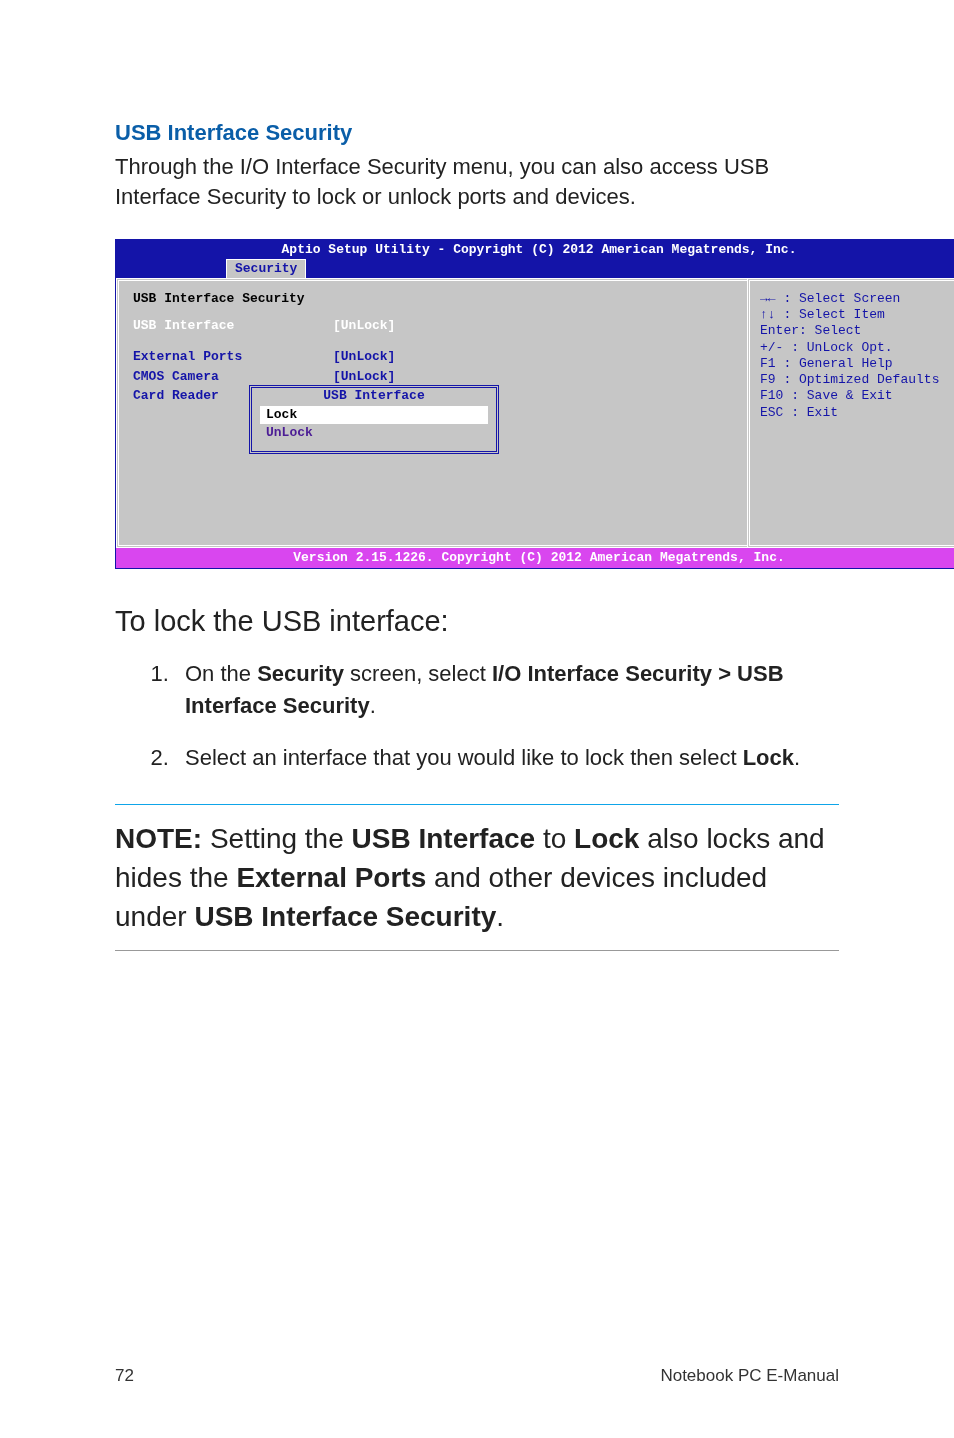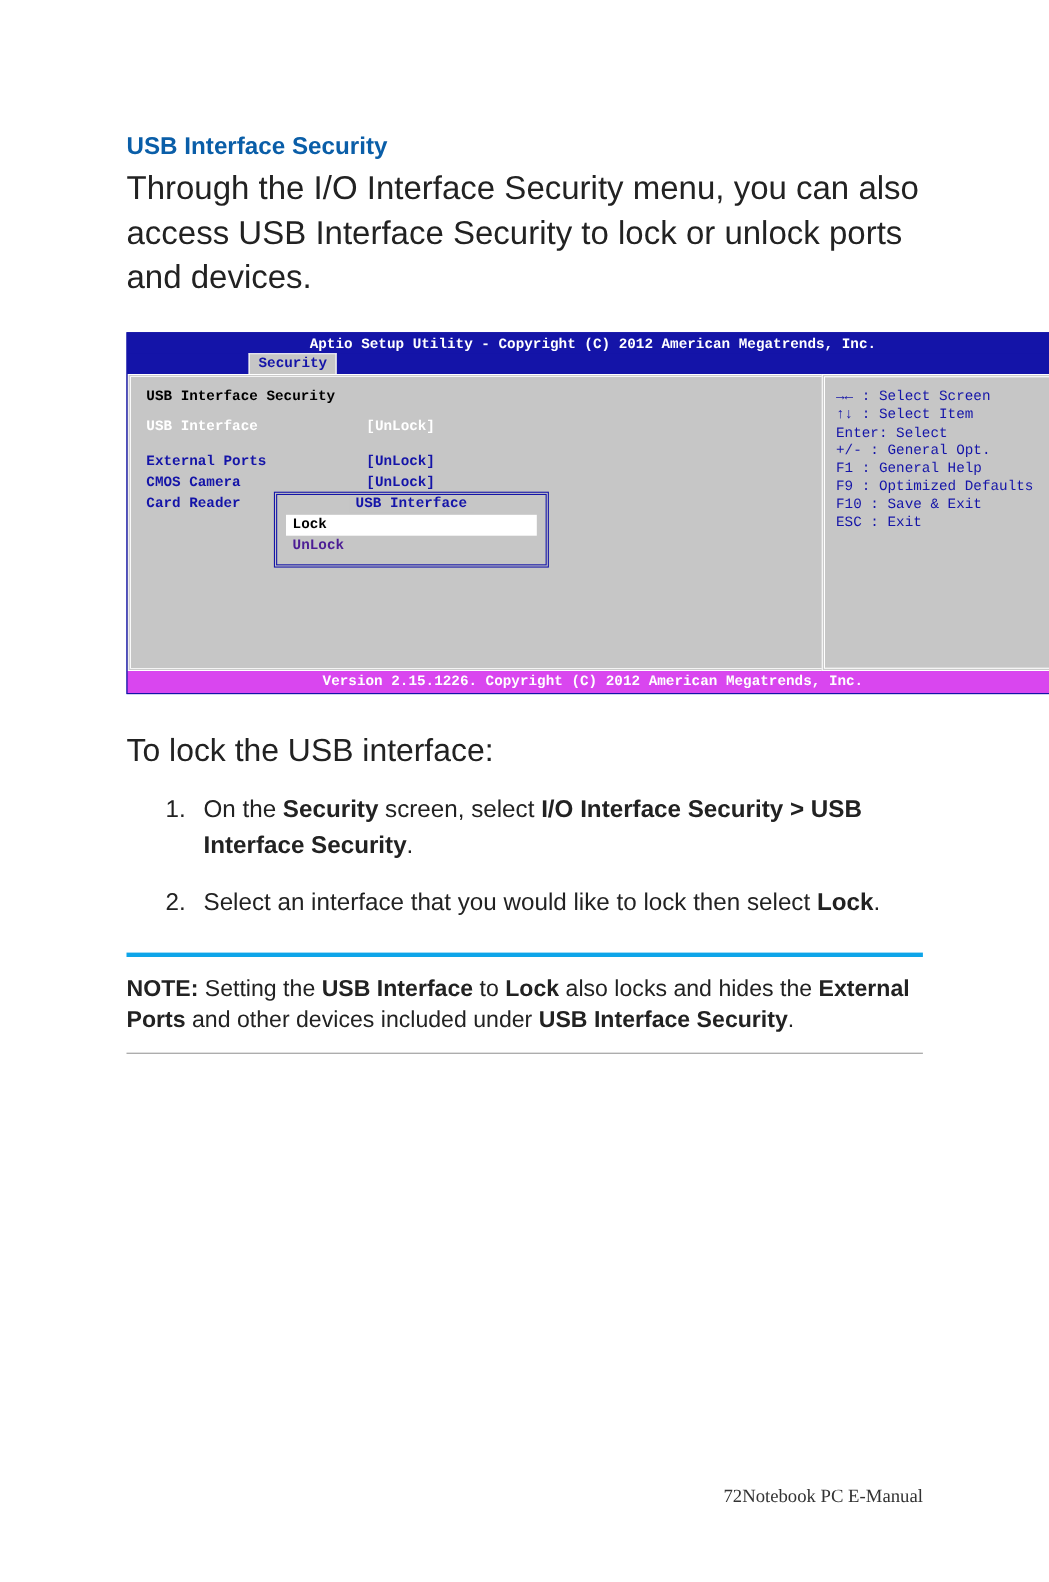--- a/index.html
+++ b/index.html
@@ -14,21 +14,21 @@
     .page {
       padding: 120px 115px 0 115px;
     }
     .section-heading {
       color: #0a5ea8;
       font-weight: 700;
       font-size: 22px;
       margin-bottom: 6px;
     }
     .body-text {
-      font-size: 30px;
+      font-size: 22px;
       line-height: 1.35;
       color: #222;
       margin-bottom: 28px;
     }
     
     .bios-wrap {
       width: 848px;
       margin: 0 auto 36px auto;
       background: #1414a8;
       color: #ffffff;
@@ -124,38 +124,37 @@
       background: #d946ef;
       color: #ffffff;
       text-align: center;
       padding: 2px 0;
       font-weight: bold;
     }
     .after-bios { font-size: 29px; margin-bottom: 20px; }
     ol.steps { list-style: decimal; padding-left: 60px; margin-bottom: 30px; }
     ol.steps li { font-size: 22px; line-height: 1.45; padding-left: 10px; margin-bottom: 20px; }
     .note-box {
-      border-top: 4px solid #0ea5e9;
+      border-top: 1px solid #0ea5e9;
       border-bottom: 1px solid #999;
       padding: 14px 0;
-      font-size: 21px;
+      font-size: 28px;
       line-height: 1.4;
       margin: 18px 0 0 0;
     }
     .page-footer {
       position: absolute;
-      bottom: 68px;
+      bottom: 52px;
       left: 115px;
       right: 115px;
       display: flex;
-      justify-content: flex-end;
+      justify-content: space-between;
       font-size: 17px;
       color: #333;
       border-top: 0;
-      font-family: Liberation Serif, serif;
     }
     b { font-weight: 700; }
   </style>
 </head>
 <body>
 
 <div class="page">
 
   <div class="section-heading">USB Interface Security</div>
   <div class="body-text">Through the I/O Interface Security menu, you can also access USB Interface Security to lock or unlock ports and devices.</div>
@@ -195,21 +194,21 @@
             <div class="bios-popup-item selected">Lock</div>
             <div class="bios-popup-item">UnLock</div>
           </div>
         </div>
       </div>
       <div class="bios-right">
         <div class="bios-help">
           <div>→←   : Select Screen</div>
           <div>↑↓   : Select Item</div>
           <div>Enter: Select</div>
-          <div>+/-  : General Opt.</div>
+          <div>+/-  : UnLock Opt.</div>
           <div>F1   : General Help</div>
           <div>F9   : Optimized Defaults</div>
           <div>F10  : Save &amp; Exit</div>
           <div>ESC  : Exit</div>
         </div>
       </div>
     </div>
     <div class="bios-footer">Version 2.15.1226. Copyright (C) 2012 American Megatrends, Inc.</div>
   </div>
 

